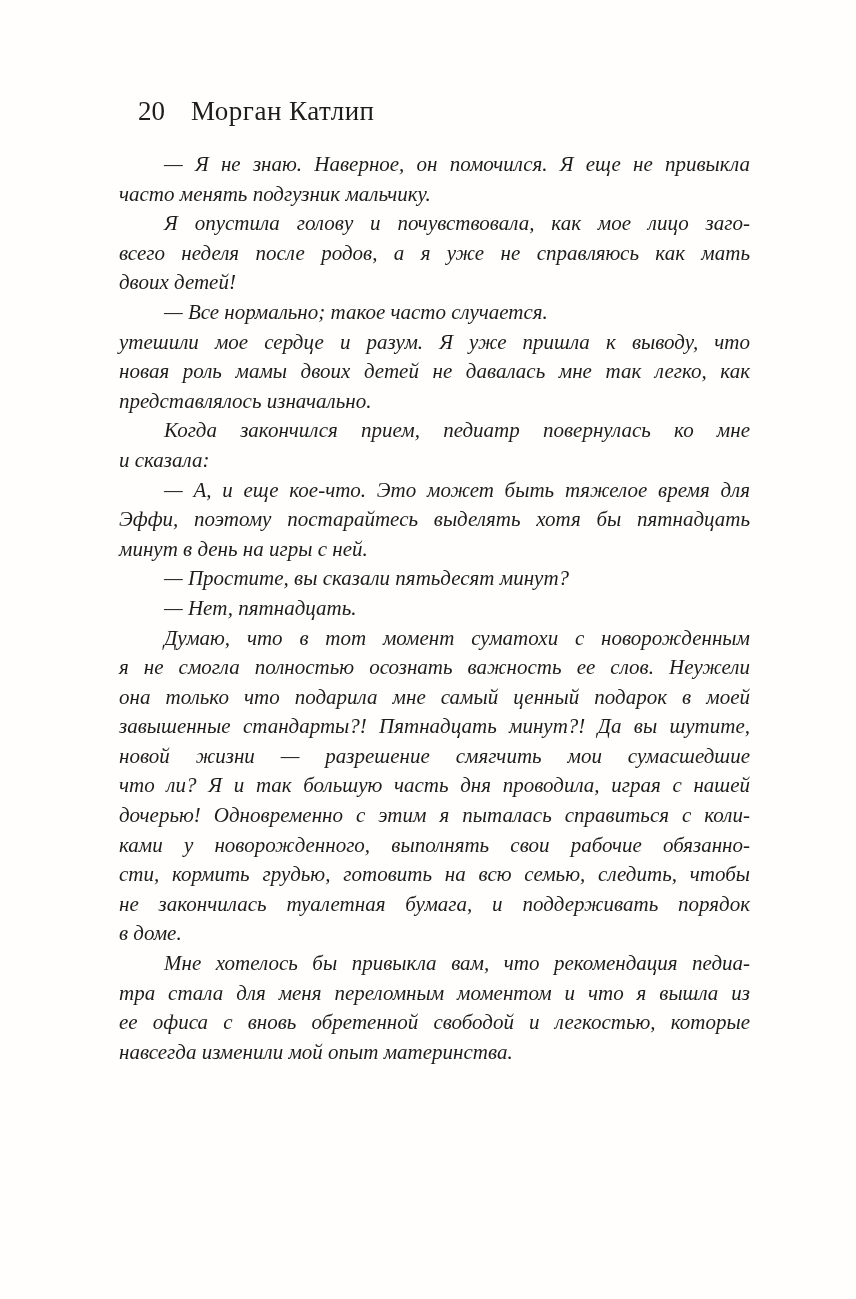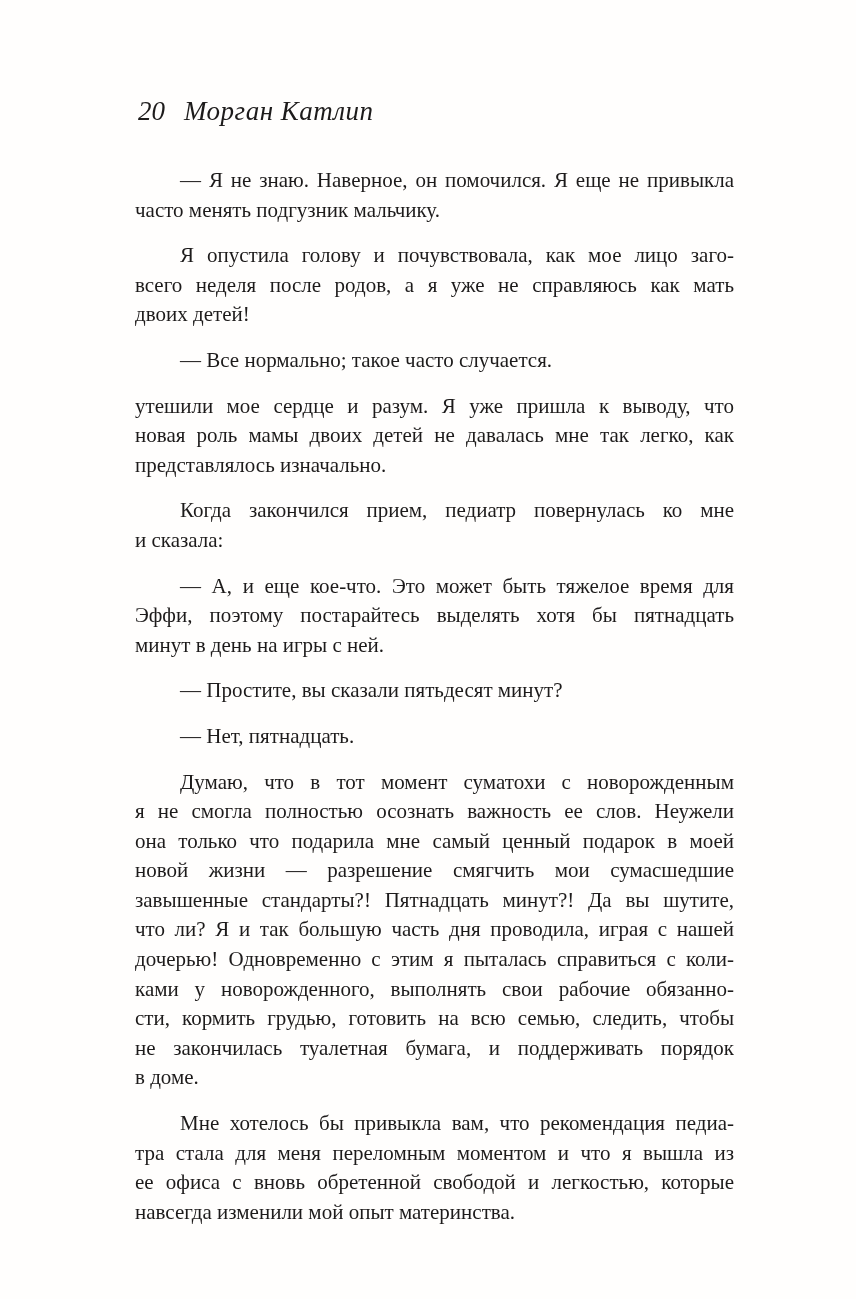--- a/index.html
+++ b/index.html
@@ -18,42 +18,42 @@
   .page {
     position: absolute;
     inset: 0;
   }
   .running-header {
     position: absolute;
     top: 95px;
     left: 138px;
     display: flex;
     align-items: flex-start;
-    gap: 19px;
-    font-style: italic;
+    gap: 26px;
     font-size: 27px;
     line-height: 32px;
     white-space: nowrap;
   }
   .running-header .pagenum {
     font-size: 27px;
   }
   .running-header .title {
     letter-spacing: 0.5px;
   }
   .body-text {
     position: absolute;
     top: 150px;
     left: 119px;
     width: 631px;
     font-size: 21px;
     line-height: 29.6px;
   }
   .paragraph {
-    margin: 16px;
+    margin: 0;
+    font-style: italic;
   }
   .line {
     text-align: justify;
     text-align-last: justify;
     white-space: normal;
   }
   .line.first {
     text-indent: 45px;
   }
   .line.last {
@@ -100,22 +100,22 @@
       <div class="paragraph">
         <div class="line first last">— Простите, вы сказали пятьдесят минут?</div>
       </div>
       <div class="paragraph">
         <div class="line first last">— Нет, пятнадцать.</div>
       </div>
       <div class="paragraph">
         <div class="line first">Думаю, что в тот момент суматохи с новорожденным</div>
         <div class="line">я не смогла полностью осознать важность ее слов. Неужели</div>
         <div class="line">она только что подарила мне самый ценный подарок в моей</div>
+        <div class="line">завышенные стандарты?! Пятнадцать минут?! Да вы шутите,</div>
         <div class="line">новой жизни — разрешение смягчить мои сумасшедшие</div>
-        <div class="line">завышенные стандарты?! Пятнадцать минут?! Да вы шутите,</div>
         <div class="line">что ли? Я и так большую часть дня проводила, играя с нашей</div>
         <div class="line">дочерью! Одновременно с этим я пыталась справиться с коли-</div>
         <div class="line">ками у новорожденного, выполнять свои рабочие обязанно-</div>
         <div class="line">сти, кормить грудью, готовить на всю семью, следить, чтобы</div>
         <div class="line">не закончилась туалетная бумага, и поддерживать порядок</div>
         <div class="line last">в доме.</div>
       </div>
       <div class="paragraph">
         <div class="line first">Мне хотелось бы привыкла вам, что рекомендация педиа-</div>
         <div class="line">тра стала для меня переломным моментом и что я вышла из</div>

